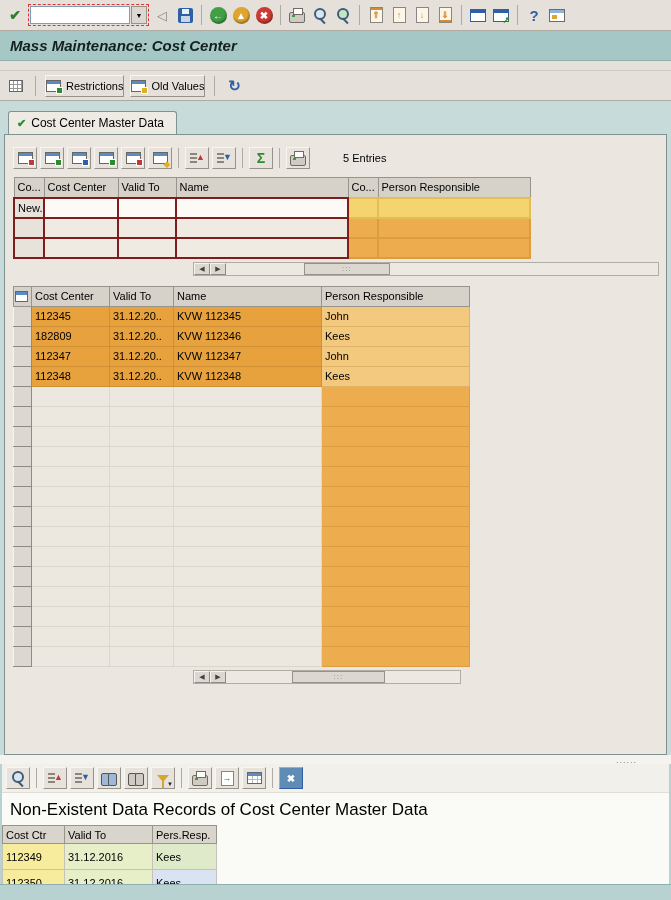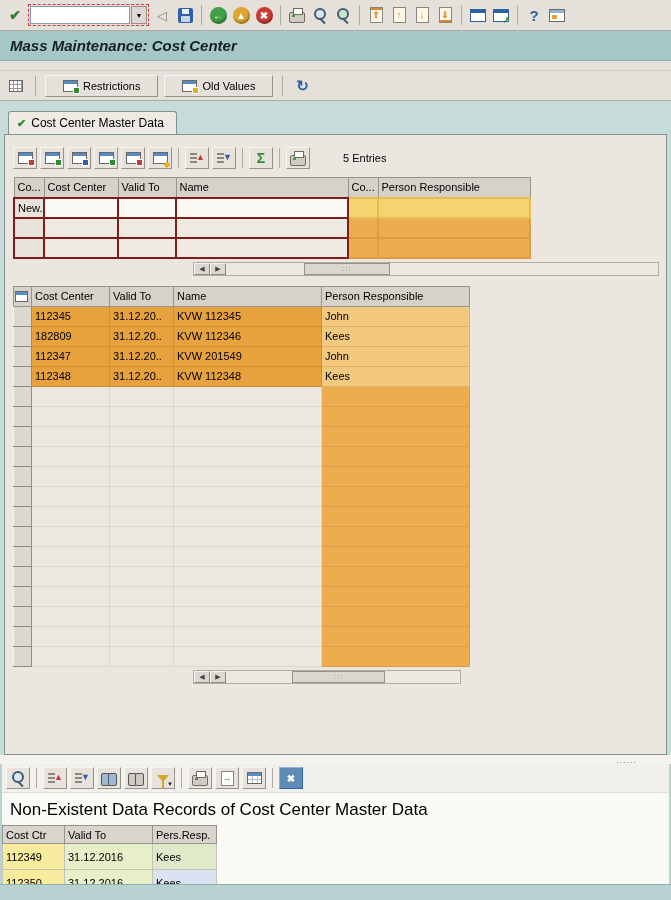--- a/index.html
+++ b/index.html
@@ -40,21 +40,21 @@
 .help-glyph{color:#2F5FA5;font-size:15px;font-weight:bold;}
 .custic{width:16px;height:13px;border:1px solid #6F6B63;background:#fff;position:relative;}
 .custic:before{content:"";position:absolute;top:0;left:0;right:0;height:3px;background:#8FB3D9;}
 .custic:after{content:"";position:absolute;left:2px;bottom:2px;width:5px;height:4px;background:#E0A52F;}
 
 
 .titlebar{height:30px;background:#A5C8C7;display:flex;align-items:center;padding:0 10px;flex:0 0 auto;border-bottom:1px solid #8FB0AF;}
 .titlebar h1{font-size:15px;font-style:italic;font-weight:bold;color:#14201F;}
 .menustrip{height:10px;background:#E5E1DA;border-bottom:1px solid #D0CCC4;flex:0 0 auto;}
 .appbar{height:30px;background:#E5E1DA;border-bottom:1px solid #AFABA3;display:flex;align-items:center;padding:0 6px;gap:6px;flex:0 0 auto;}
-.abutton{display:flex;align-items:center;gap:5px;height:22px;padding:0 17px;background:#E5E1DA;border:1px solid;border-color:#F8F6F2 #96928A #96928A #F8F6F2;font-size:11px;}
+.abutton{display:flex;align-items:center;gap:5px;height:22px;padding:0 0;background:#E5E1DA;border:1px solid;border-color:#F8F6F2 #96928A #96928A #F8F6F2;font-size:11px;}
 .keypad{width:14px;height:12px;border:1px solid #666;background:#fff;background-image:linear-gradient(#999 1px,transparent 1px),linear-gradient(90deg,#999 1px,transparent 1px);background-size:4px 4px;background-position:-1px -1px;}
 .gic{width:15px;height:12px;border:1px solid #666;background:#fff;position:relative;}
 .gic:before{content:"";position:absolute;left:0;top:0;right:0;height:3px;background:#5B8BC4;}
 .bdg{position:absolute;right:-3px;bottom:-3px;width:7px;height:7px;border:1px solid #fff;}
 .bdg.green{background:#2E8B2E;}
 .bdg.red{background:#C03A3A;}
 .bdg.blue{background:#2F5FA5;}
 .bdg.yellow{background:#E0B020;}
 .dmd{position:absolute;right:-4px;bottom:-6px;color:#E0B020;font-size:9px;}
 .refresh-glyph{color:#2F5FA5;font-size:15px;font-weight:bold;}
@@ -369,21 +369,21 @@
             <td class="seltd"></td>
             <td class="cc">182809</td>
             <td class="vt">31.12.20..</td>
             <td class="nm">KVW 112346</td>
             <td class="pr">Kees</td>
           </tr>
           <tr class="frow">
             <td class="seltd"></td>
             <td class="cc">112347</td>
             <td class="vt">31.12.20..</td>
-            <td class="nm">KVW 201549</td>
+            <td class="nm">KVW 112347</td>
             <td class="pr">John</td>
           </tr>
           <tr class="frow">
             <td class="seltd"></td>
             <td class="cc">112348</td>
             <td class="vt">31.12.20..</td>
             <td class="nm">KVW 112348</td>
             <td class="pr">Kees</td>
           </tr>
 

